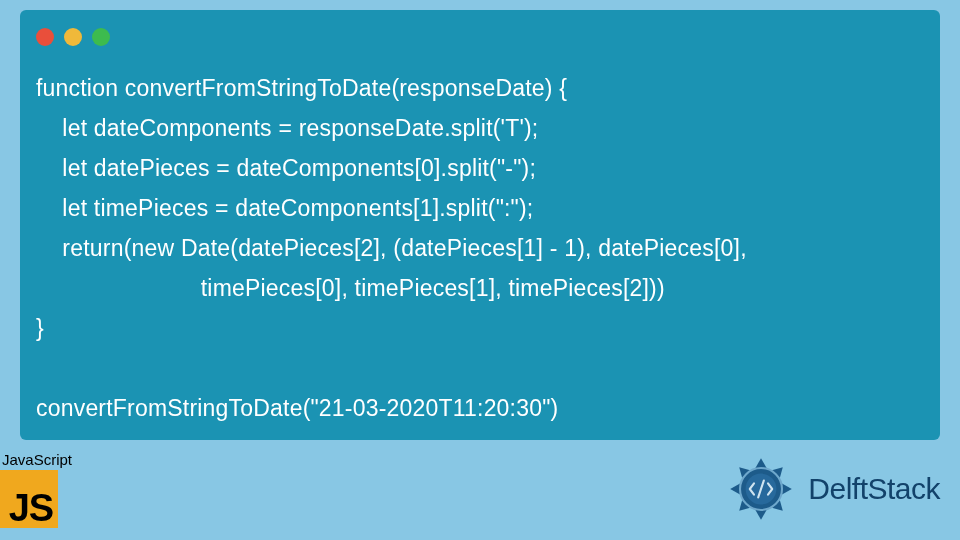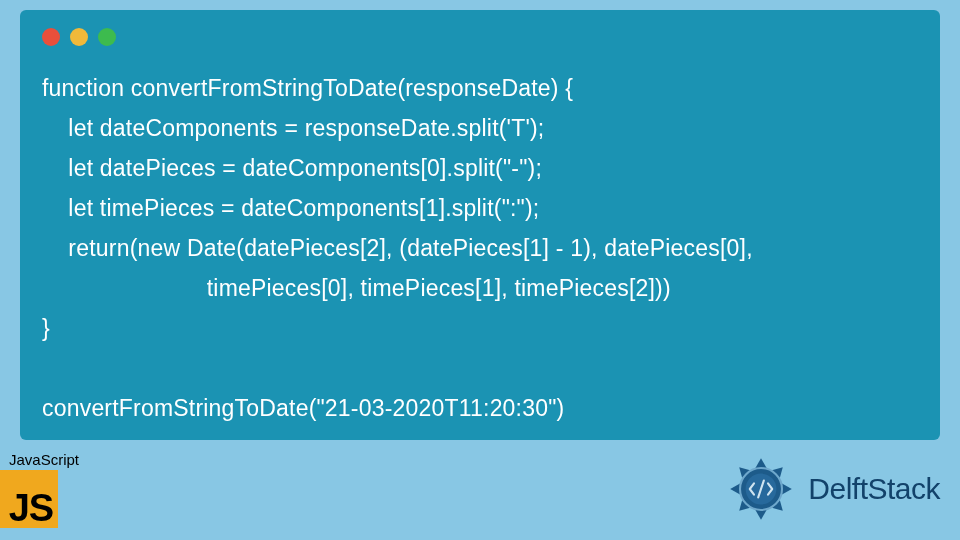--- a/index.html
+++ b/index.html
@@ -12,21 +12,21 @@
     overflow: hidden;
   }
   .code-window {
     position: absolute;
     left: 20px;
     top: 10px;
     width: 920px;
     height: 430px;
     background: #1b93b3;
     border-radius: 6px;
-    padding: 18px 14px 14px 14px;
+    padding: 18px 14px 14px 8px;
   }
   .window-dots {
     display: flex;
     gap: 10px;
     margin-bottom: 22px;
     margin-left: 8px;
   }
   .dot {
     width: 18px;
     height: 18px;
@@ -49,21 +49,21 @@
   .js-badge {
     position: absolute;
     left: 0;
     bottom: 12px;
   }
   .js-label {
     font-size: 15px;
     font-weight: 400;
     color: #000;
     margin-bottom: 2px;
-    padding-left: 9px;
+    padding-left: 2px;
   }
   .js-logo {
     width: 58px;
     height: 58px;
     background: #f0a81e;
     position: relative;
   }
   .js-letter {
     position: absolute;
     font-family: Arial, sans-serif;

